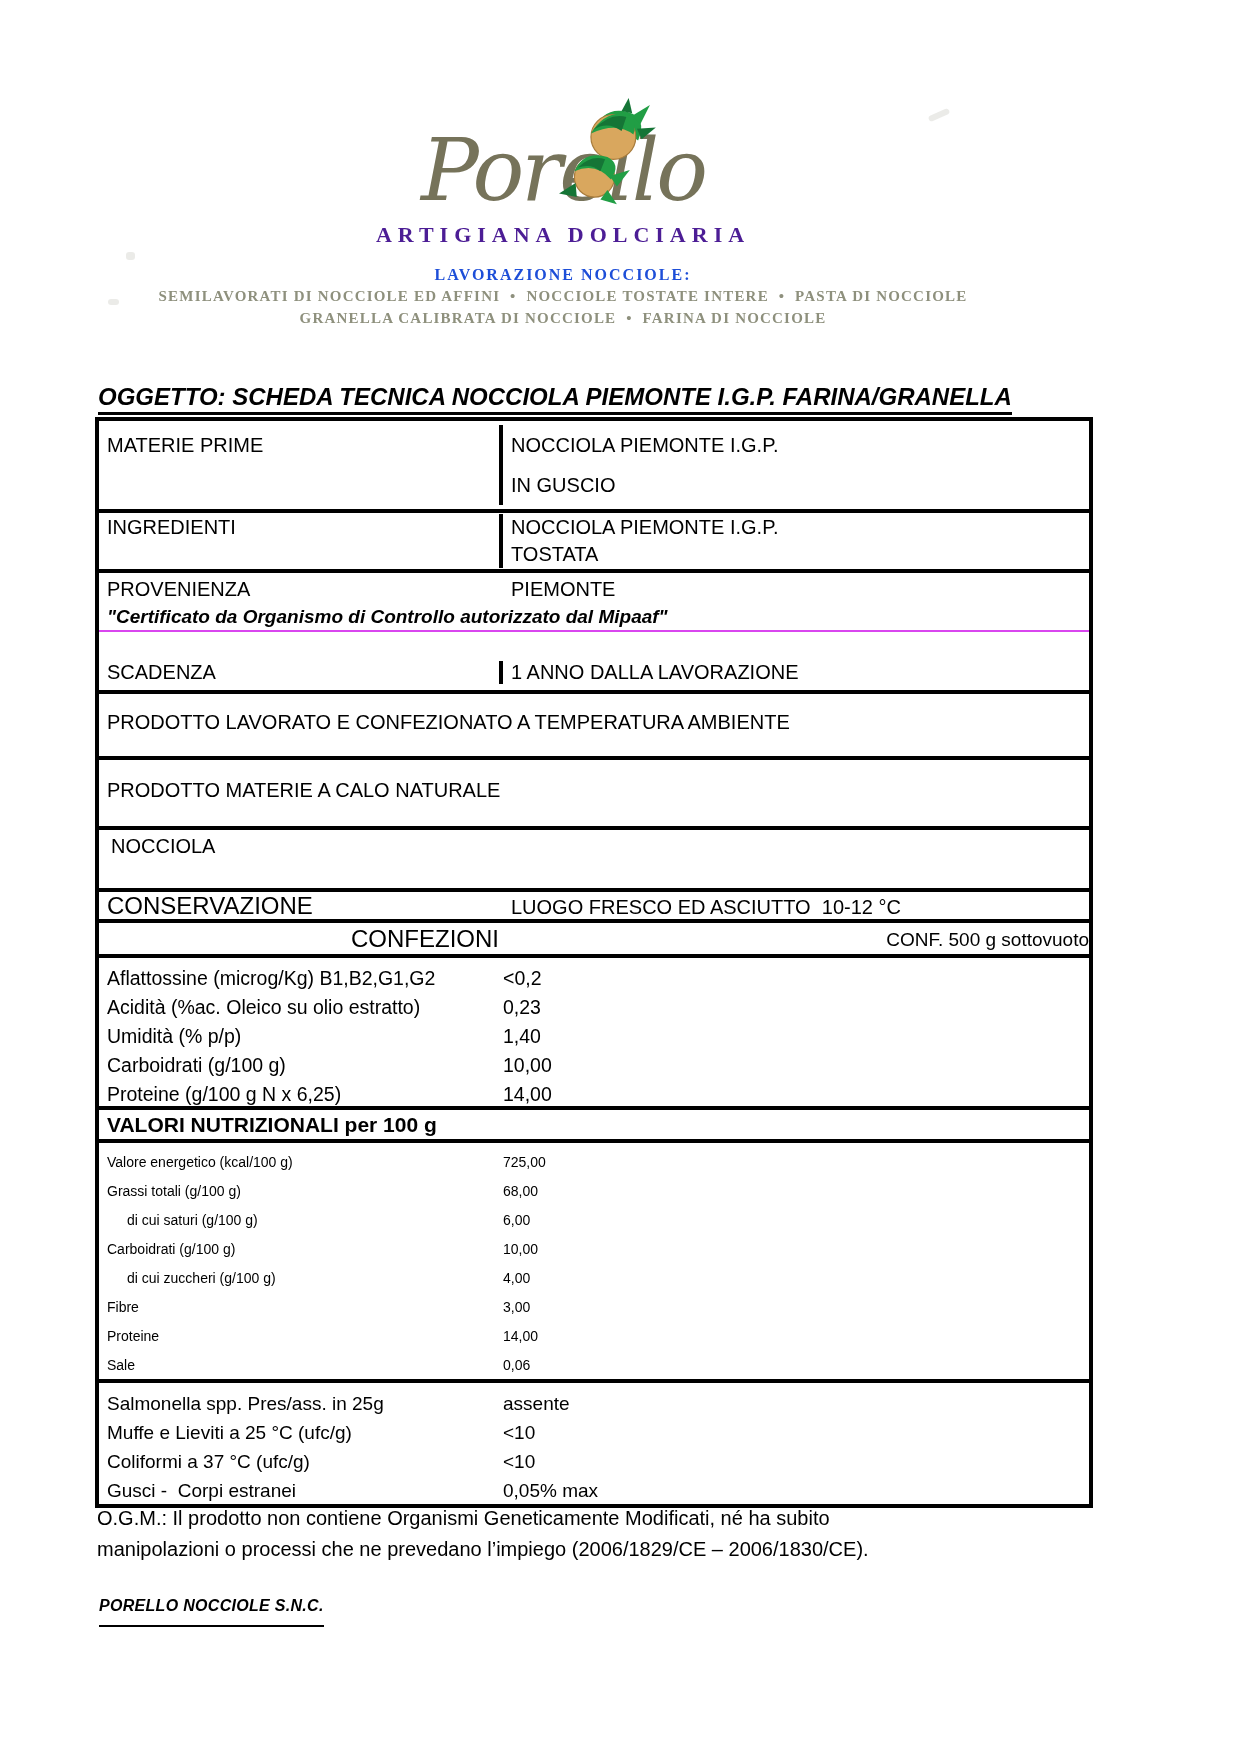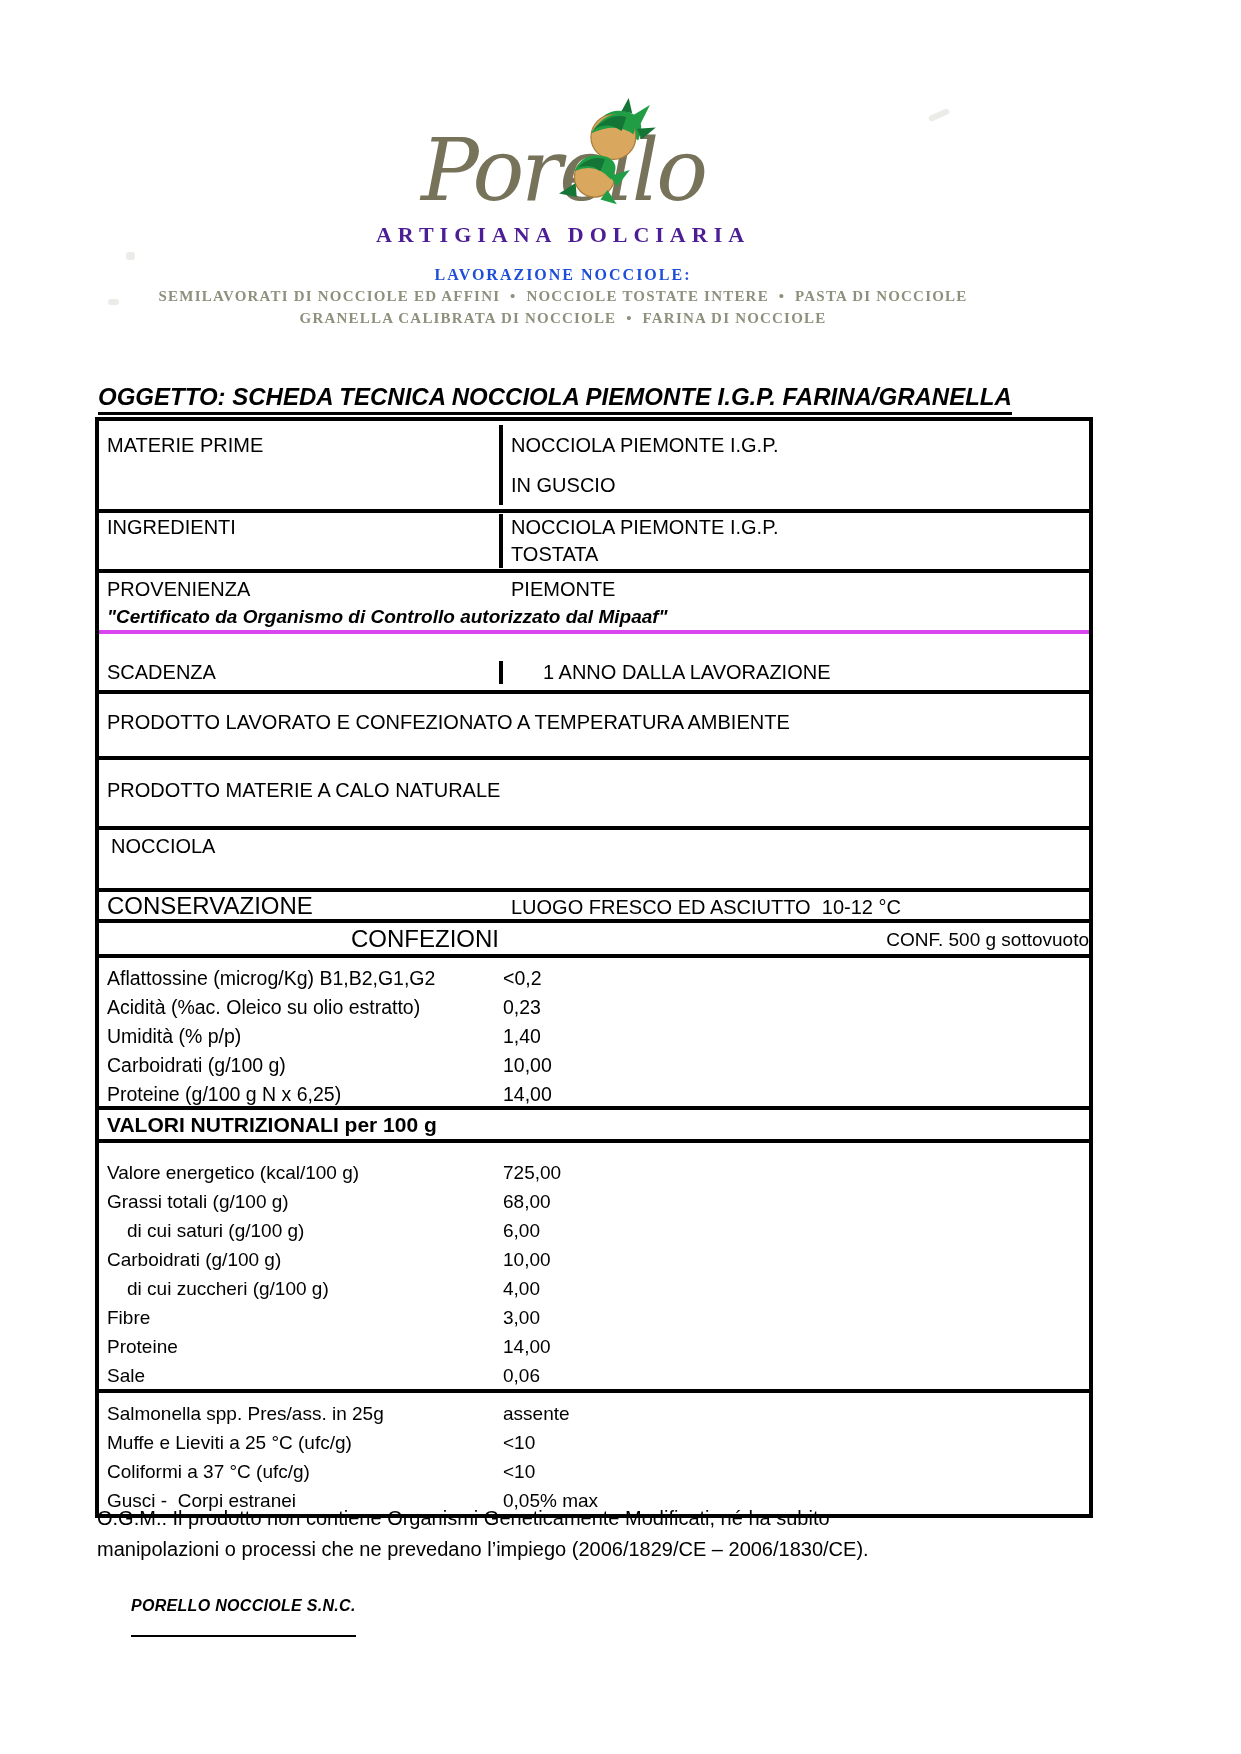--- a/index.html
+++ b/index.html
@@ -45,21 +45,21 @@
   .doc-title span { display:inline-block; border-bottom:3px solid #000; padding-bottom:1px; }
 
   
   .sheet { position:absolute; top:417px; left:95px; width:990px; border:4px solid #000; font-size:20px; }
   .row { display:flex; box-sizing:content-box; }
   .row .lbl { width:392px; flex-shrink:0; padding-left:8px; }
   .row.divided .lbl { border-right:4px solid #000; }
   .row .val { flex:1; padding-left:8px; }
   .row.plain .val { padding-left:12px; }
   .bt4 { border-top:4px solid #000; }
-  .bt2 { border-top:4px solid #d946ef;gap:32px; }
+  .bt2 { border-top:2px solid #d946ef; }
 
   .ghost2::after { content:"\00A0"; display:block; }
 
   .r-materie { height:88px; align-items:center; line-height:40px; }
   .r-ingredienti { height:56px; align-items:center; line-height:27px; }
 
   .r-prov { height:57px; }
   .r-prov .line1 { display:flex; margin-top:5px; }
   .r-prov .line1 .lbl { width:392px; flex-shrink:0; padding-left:8px; }
   .r-prov .line1 .val { padding-left:12px; }
@@ -75,32 +75,32 @@
   .r-allergeni { height:56px; align-items:flex-start; padding-top:2px; }
   .biglbl { font-size:24px; }
   .r-allergeni .val, .r-conserv .val, .r-confez .val { font-size:20px; padding-top:3px; }
 
   .r-conserv { height:27px; align-items:center; }
   .r-confez  { height:31px; align-items:center;text-align:right; }
   .r-confez .val { font-size:19px; }
 
   .block { padding-top:6px; }
   .b-chem { height:142px; font-size:19.5px; }
-  .b-nutr { height:231px; font-size:19px; padding-top:15px; }
+  .b-nutr { height:231px; font-size:14px; padding-top:5px; }
   .b-micro{ height:115px; font-size:19px; }
   .pline { display:flex; line-height:29px; padding-left:8px; }
   .pline .plbl { width:396px; flex-shrink:0; }
   .pline.indent .plbl { padding-left:20px; width:376px; }
 
   .r-valori { height:29px; align-items:center; padding-left:8px; font-weight:bold; font-size:21px; display:flex; }
 
   
   .ogm { position:absolute; top:1503px; left:97px; font-size:20px; line-height:31px; }
   .footer { position:absolute; top:1597px; left:99px; font-size:16px; font-weight:bold; font-style:italic; letter-spacing:.3px; }
-  .footer span { display:inline-block; border-bottom:2px solid #000; padding-bottom:20px;margin-left:32px; }
+  .footer span { display:inline-block; border-bottom:2px solid #000; padding-bottom:10px; }
 </style>
 </head>
 <body>
 
 <div class="page">
 
   <div class="artifact a1"></div>
   <div class="artifact a2"></div>
   <div class="artifact a3"></div>
 

